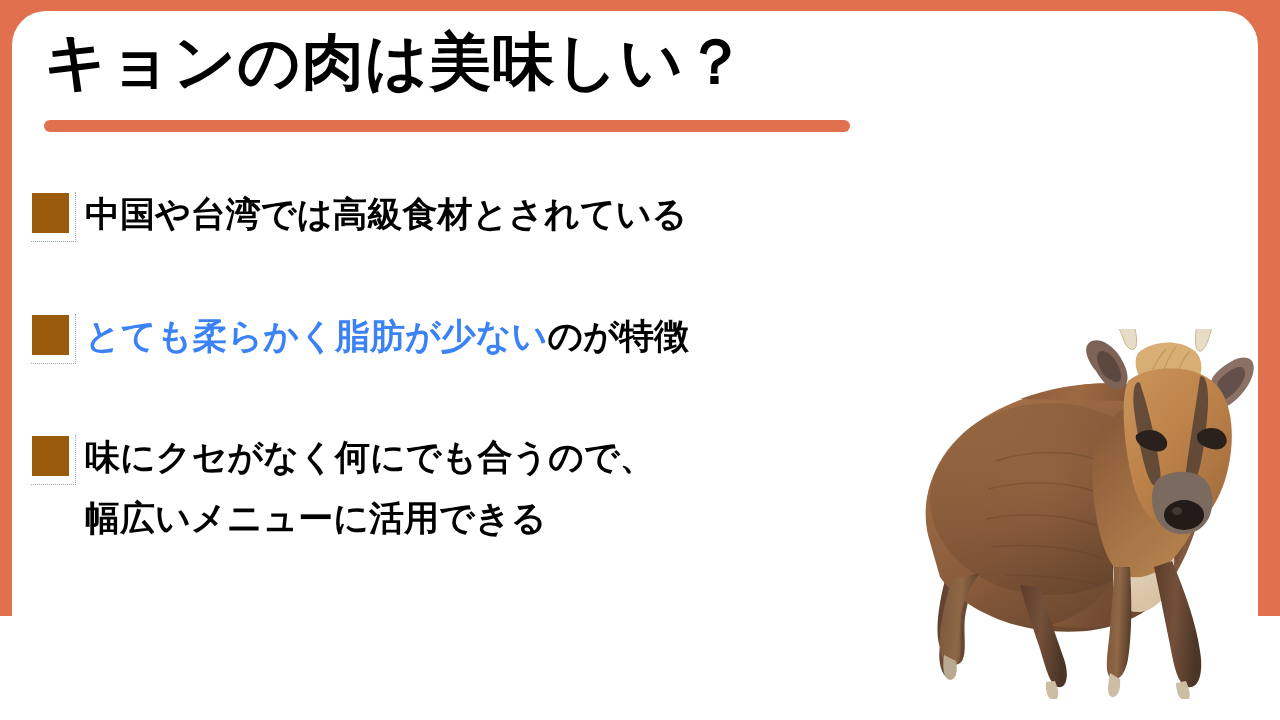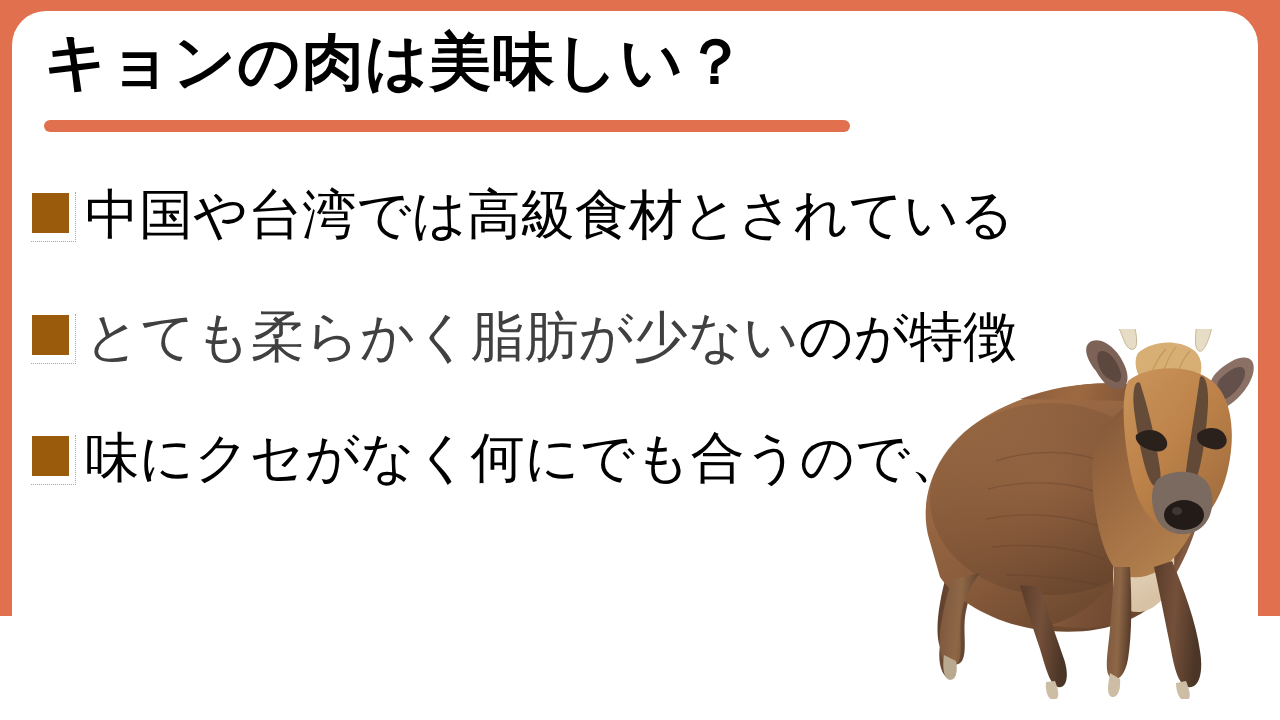--- a/index.html
+++ b/index.html
@@ -86,29 +86,29 @@
     position: absolute;
     left: -1px;
     top: -1px;
     right: -7px;
     bottom: -9px;
     border-right: 1px dotted #9aa8c0;
     border-bottom: 1px dotted #9aa8c0;
     pointer-events: none;
   }
   .bullet-text {
-    font-size: 54px;
+    font-size: 35px;
     line-height: 61px;
-    font-weight: 400;
+    font-weight: 700;
     color: #000000;
     white-space: nowrap;
     letter-spacing: 0px;
     font-family: "DejaVu Sans", "Liberation Sans", sans-serif;
   }
-  .accent { color: #404040; }
+  .accent { color: #3b82f6; }
 
   #bullet-1 { left: 20px; top: 173px; }
   #bullet-2 { left: 20px; top: 295px; }
   #bullet-3 { left: 20px; top: 416px; }
 
   
   #deer-photo {
     position: absolute;
     left: 888px;
     top: 318px;
@@ -141,20 +141,21 @@
         <span class="bullet-marker"></span>
         <span class="bullet-text">
           <span class="accent">とても柔らかく脂肪が少ない</span><span>のが特徴</span>
         </span>
       </div>
 
       <div class="bullet-row" id="bullet-3">
         <span class="bullet-marker"></span>
         <span class="bullet-text">
           <span>味にクセがなく何にでも合うので、</span><br>
+          <span>幅広いメニューに活用できる</span>
         </span>
       </div>
 
     </div>
 
     <div id="deer-photo">
       <svg viewBox="0 0 380 372" xmlns="http://www.w3.org/2000/svg" aria-hidden="true">
         <defs>
           <linearGradient id="bodyGrad" x1="0" y1="0" x2="1" y2="0.4">
             <stop offset="0%" stop-color="#8a5c3c"></stop>

